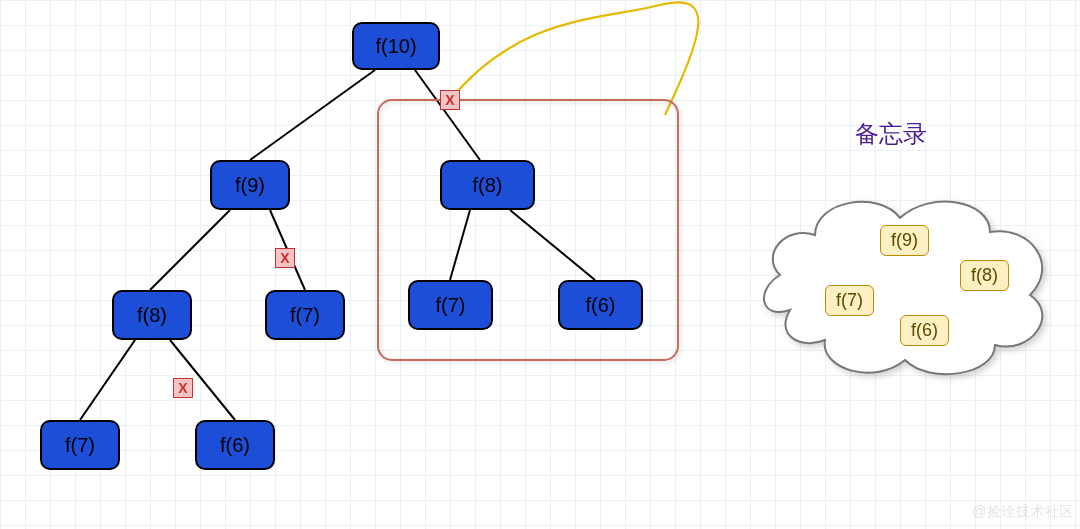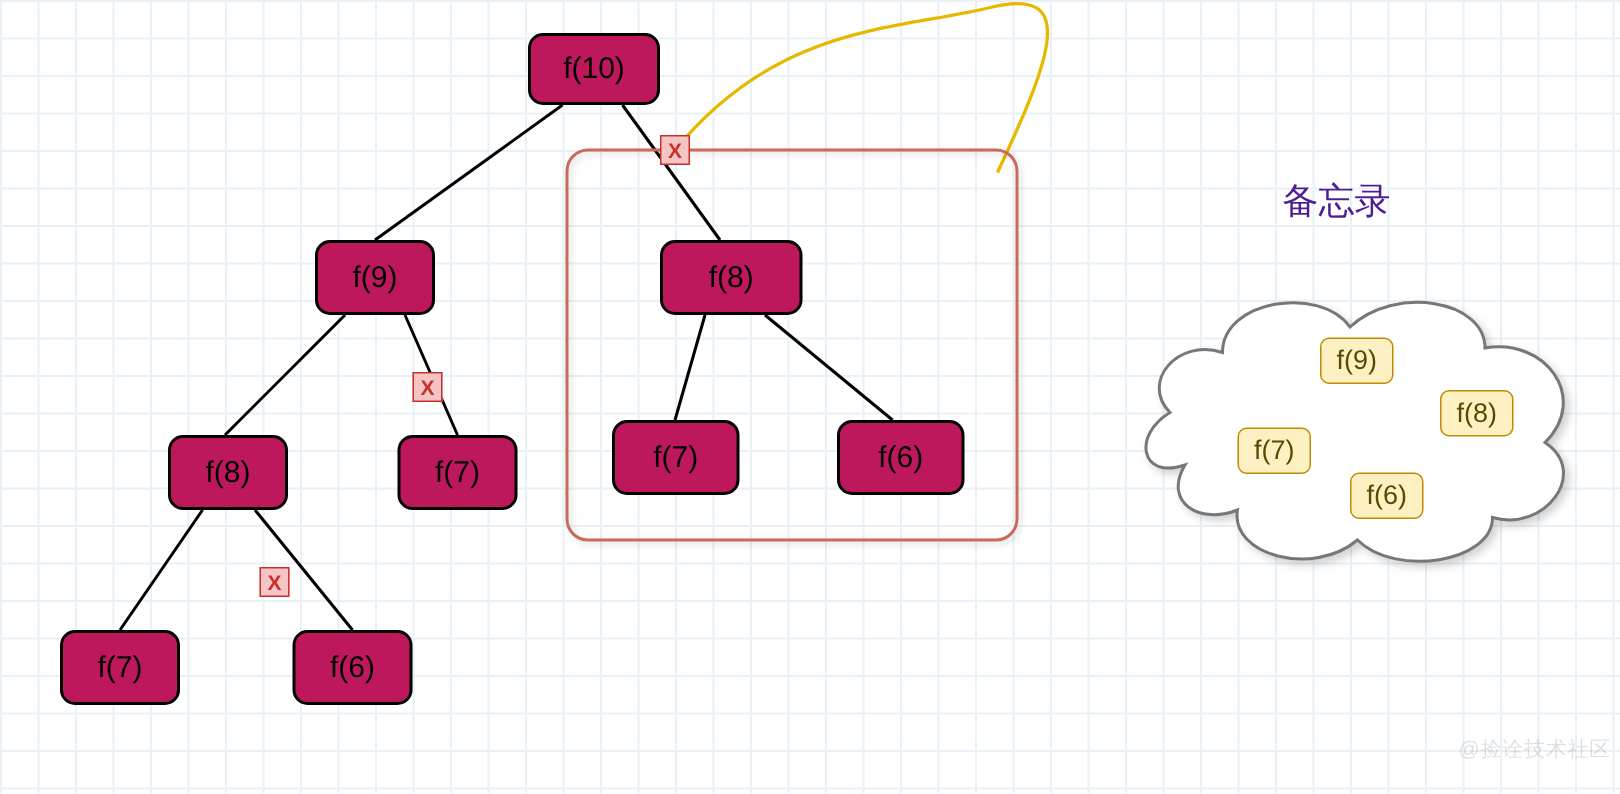--- a/index.html
+++ b/index.html
@@ -6,29 +6,29 @@
     font-family:"Helvetica Neue",Arial,"Microsoft YaHei",sans-serif;
     background:#fff;}
   
   .grid{position:absolute;inset:0;
     background-image:
       linear-gradient(#e8f1f7 1px,transparent 1px),
       linear-gradient(90deg,#e8f1f7 1px,transparent 1px);
     background-size:25px 25px;}
   svg{position:absolute;inset:0;}
   .node{position:absolute;border:2px solid #000;border-radius:10px;
-    background:#be185d;display:flex;align-items:center;justify-content:center;
+    background:#1d4ed8;display:flex;align-items:center;justify-content:center;
     font-size:20px;color:#000;box-sizing:border-box;}
   .prune{position:absolute;width:20px;height:20px;border:1.5px solid #c9302c;
     background:#f5c4c4;display:flex;align-items:center;justify-content:center;
     font-weight:700;color:#c9302c;font-size:14px;box-sizing:border-box;}
   .memo-title{position:absolute;font-size:24px;color:#4c1d95;}
   .memo-chip{position:absolute;border:1.5px solid #c08a00;background:#fdf0c2;
     border-radius:6px;padding:4px 10px;font-size:18px;color:#5a4a00;}
-  .watermark{position:absolute;right:6px;bottom:20px;font-size:14px;
+  .watermark{position:absolute;right:6px;bottom:8px;font-size:14px;
     color:rgba(0,0,0,.12);letter-spacing:.5px;}
   .yellow-curve{stroke:#e6b800;stroke-width:2.2;fill:none;}
   .red-box{stroke:#c96a5a;stroke-width:2;fill:none;
     filter:drop-shadow(2px 2px 2px rgba(0,0,0,.15));}
   .edge{stroke:#000;stroke-width:2;}
 </style>
 </head>
 <body>
 
 <div class="grid"></div>

